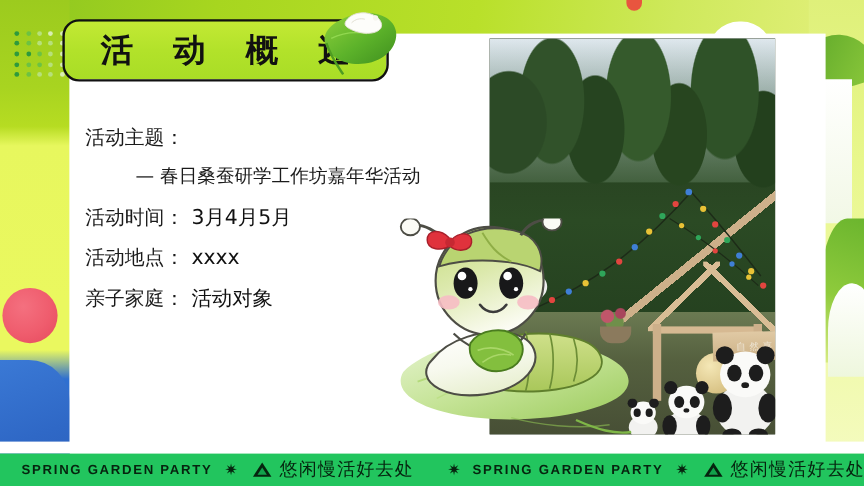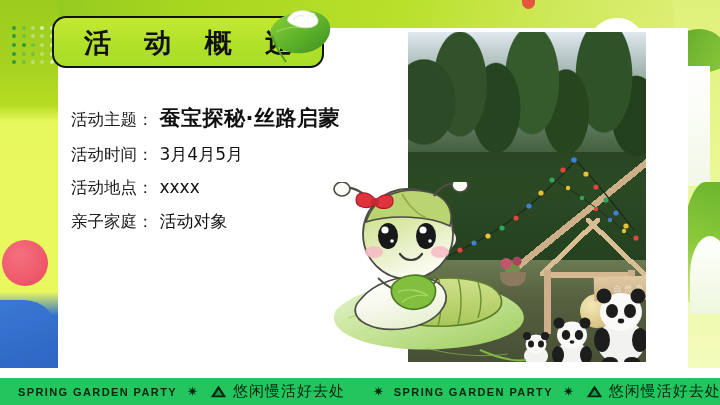--- a/index.html
+++ b/index.html
@@ -259,23 +259,23 @@
       <path d="M26 12 C30 5 40 3 48 6 C56 9 58 16 54 19 C49 23 40 22 34 20 C29 18 24 16 26 12 Z" fill="#fdfdfa" stroke="#e4e2d6" stroke-width="0.8"></path>
       <circle cx="51" cy="9" r="2.2" fill="#f6f5ee"></circle>
       <path d="M31 13 C34 10 38 9 42 10" stroke="#e0ded0" stroke-width="0.8" fill="none"></path>
     </g>
   </svg>
 
   <div class="text-block">
 
     <div class="row">
       <span class="label">活动主题：</span>
-      <span class="value strong">蚕宝探秘·丝路启蒙</span>
-    </div>
-
+    </div>
+
+    <div class="subrow">— 春日桑蚕研学工作坊嘉年华活动</div>
 
     <div class="row">
       <span class="label">活动时间：</span>
       <span class="value">3月4月5月</span>
     </div>
 
     <div class="row">
       <span class="label">活动地点：</span>
       <span class="value">xxxx</span>
     </div>

